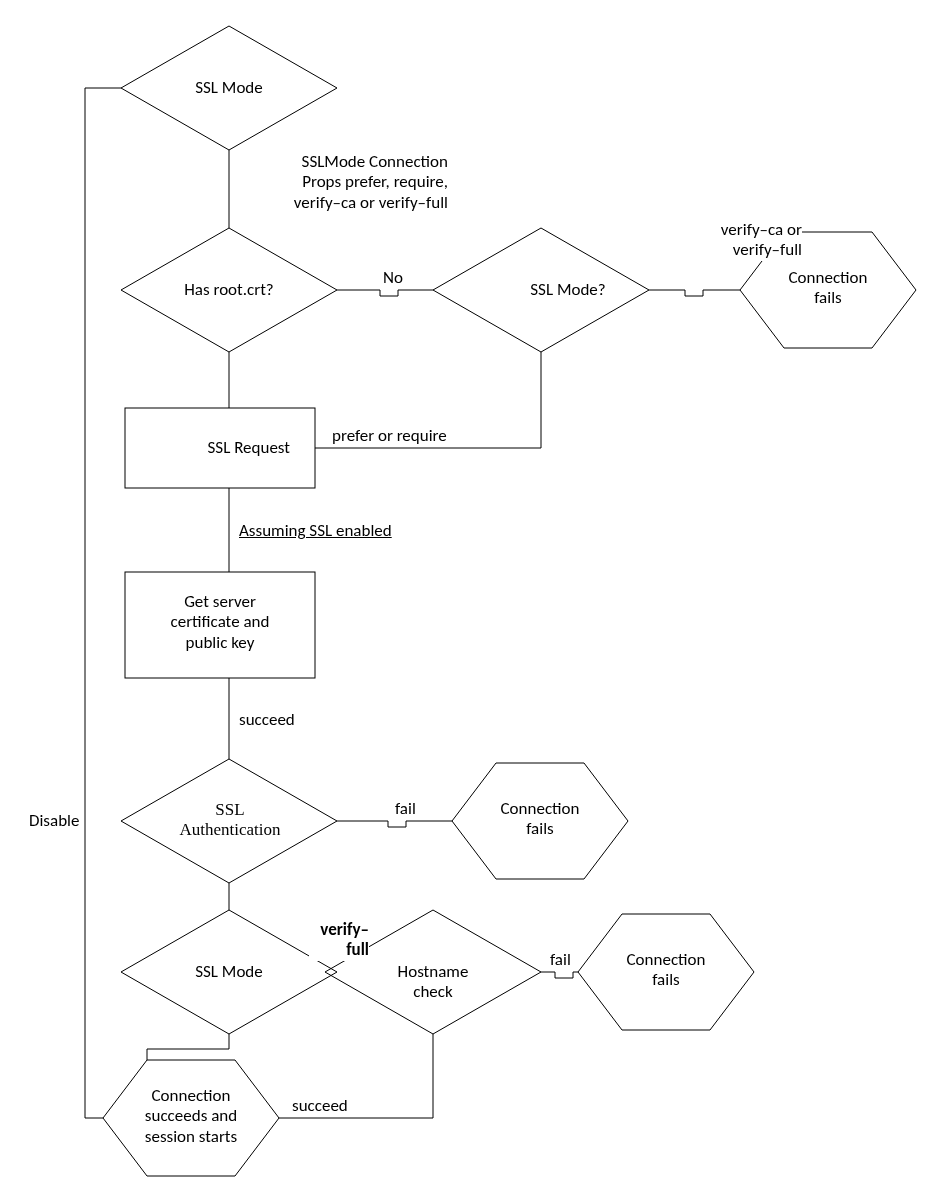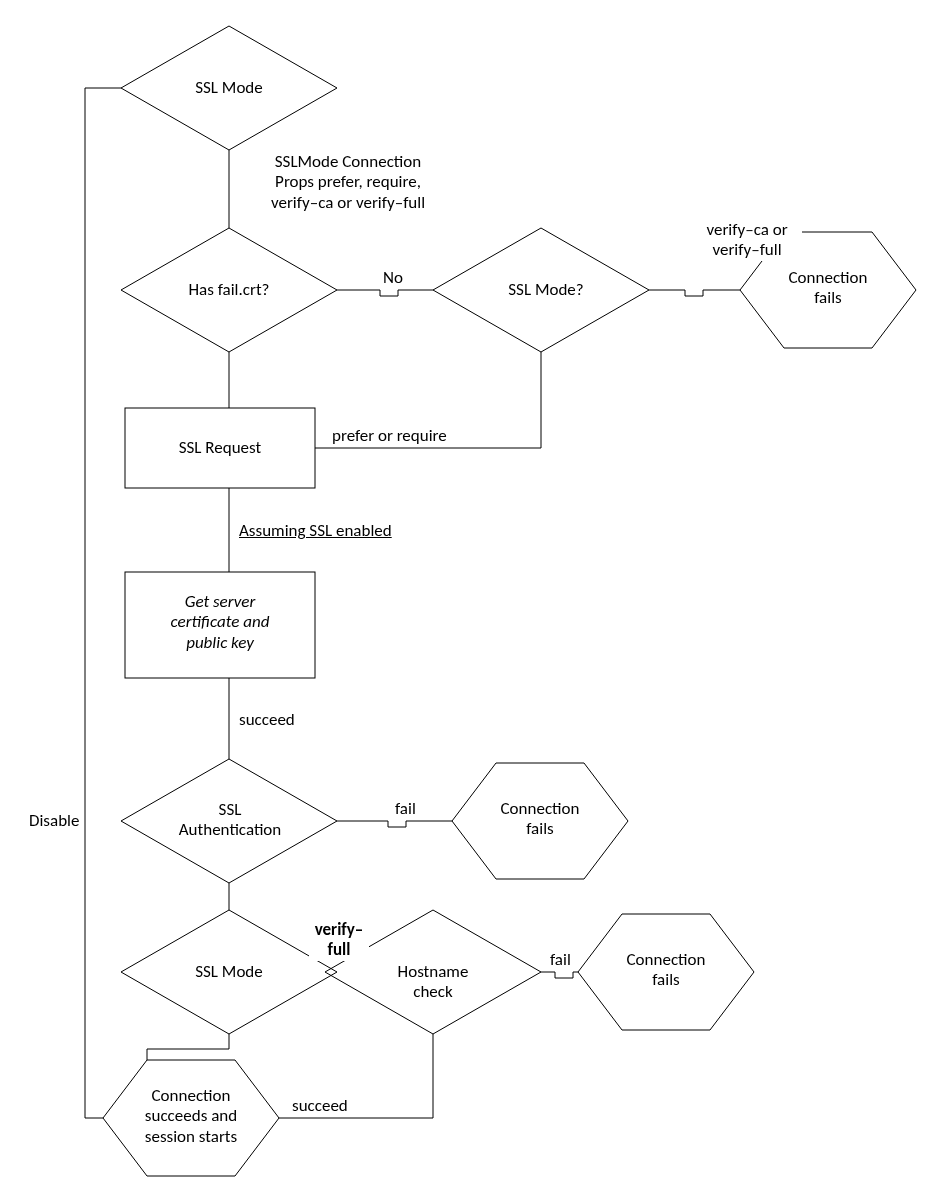--- a/index.html
+++ b/index.html
@@ -20,21 +20,21 @@
     left: 0;
     top: 0;
   }
   .node-text {
     position: absolute;
     text-align: center;
     line-height: 1.2;
   }
   .edge-label {
     position: absolute;
-    text-align: center;
+    text-align: right;
     line-height: 1.2;
     background: #fff;
   }
 </style>
 </head>
 <body>
 
 <svg width="931" height="1186">
 
   <polygon points="229,26 337,88 229,150 121,88" fill="none" stroke="#000" stroke-width="1"></polygon>
@@ -82,29 +82,29 @@
   <polyline points="541,972 555,972 555,978 573,978 573,972 578,972" fill="none" stroke="#000" stroke-width="1"></polyline>
 
   <polyline points="433,1034 433,1118 279,1118" fill="none" stroke="#000" stroke-width="1"></polyline>
 
   <polyline points="229,1034 229,1049 147,1049 147,1060" fill="none" stroke="#000" stroke-width="1"></polyline>
 
   <polyline points="121,88 85,88 85,1118 103,1118" fill="none" stroke="#000" stroke-width="1"></polyline>
 </svg>
 
 <div class="node-text" style="left:175px; top:78px; width:108px;">SSL Mode</div>
-<div class="node-text" style="left:175px; top:280px; width:108px;">Has fail.crt?</div>
-<div class="node-text" style="left:492px; top:280px; width:108px;">SSL Mode?</div>
+<div class="node-text" style="left:175px; top:280px; width:108px;">Has root.crt?</div>
+<div class="node-text" style="left:514px; top:280px; width:108px;">SSL Mode?</div>
 <div class="node-text" style="left:760px; top:268px; width:136px; white-space:pre-line;">Connection
 fails</div>
-<div class="node-text" style="left:150px; top:438px; width:140px; text-align:center;">SSL Request</div>
-<div class="node-text" style="left:135px; top:592px; width:170px; white-space:pre-line;font-style:italic;">Get server
+<div class="node-text" style="left:150px; top:438px; width:140px; text-align:right;">SSL Request</div>
+<div class="node-text" style="left:135px; top:592px; width:170px; white-space:pre-line;">Get server
 certificate and
 public key</div>
-<div class="node-text" style="left:171px; top:800px; width:118px; white-space:pre-line;">SSL
+<div class="node-text" style="left:171px; top:800px; width:118px; white-space:pre-line;font-family:Liberation Serif, serif;">SSL
 Authentication</div>
 <div class="node-text" style="left:472px; top:799px; width:136px; white-space:pre-line;">Connection
 fails</div>
 <div class="node-text" style="left:175px; top:962px; width:108px;">SSL Mode</div>
 <div class="node-text" style="left:375px; top:950px; width:116px; white-space:pre-line;margin-top:12px;">Hostname
 check</div>
 <div class="node-text" style="left:598px; top:950px; width:136px; white-space:pre-line;">Connection
 fails</div>
 <div class="node-text" style="left:118px; top:1086px; width:146px; white-space:pre-line;">Connection
 succeeds and

